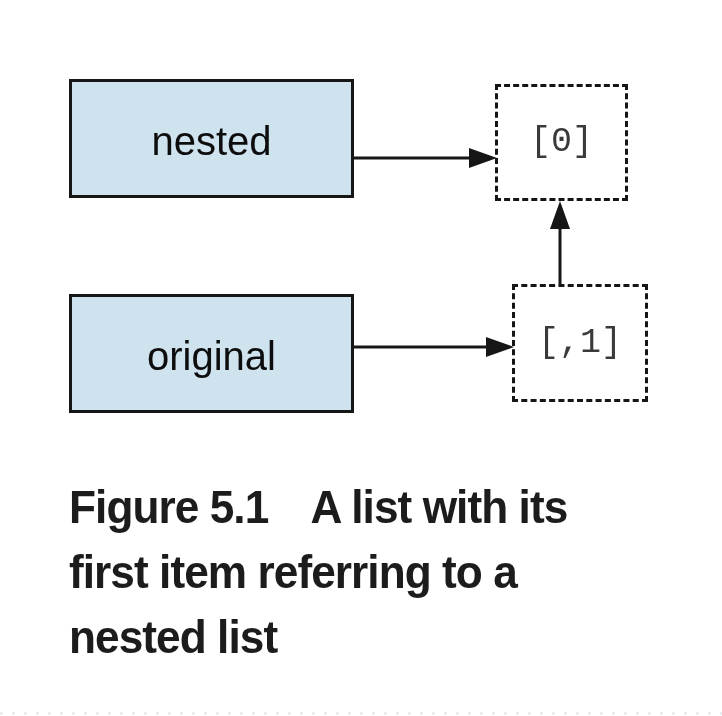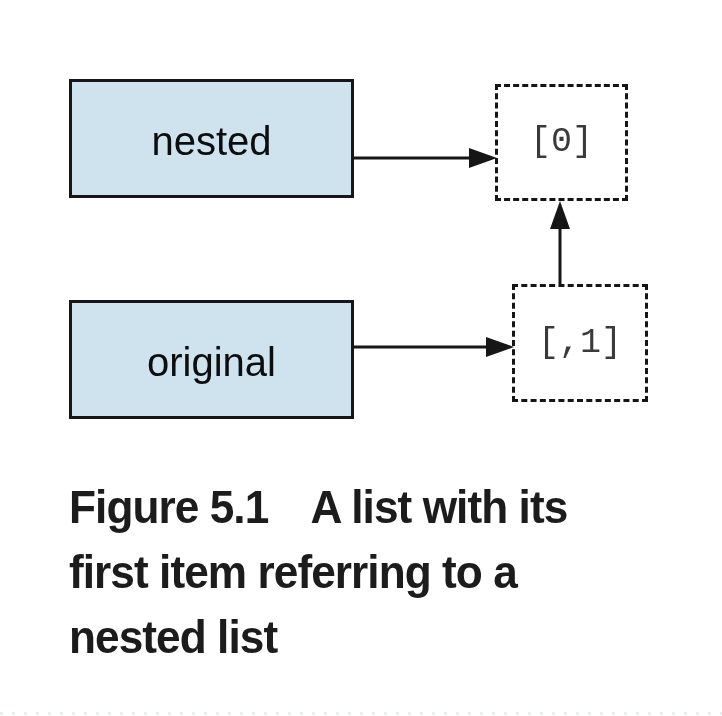--- a/index.html
+++ b/index.html
@@ -28,21 +28,21 @@
     align-items: center;
     justify-content: center;
   }
   .var-box .label {
     font-size: 40px;
     color: #0d0d0d;
     line-height: 1;
     padding-top: 4px;
   }
   .box-nested   { left: 69px;  top: 79px;  }
-  .box-original { left: 69px;  top: 300px; }
+  .box-original { left: 69px;  top: 294px; }
 
   
   .list-box {
     position: absolute;
     background: #ffffff;
     border: 3px dashed #151515;
     box-sizing: border-box;
     display: flex;
     align-items: center;
     justify-content: center;

